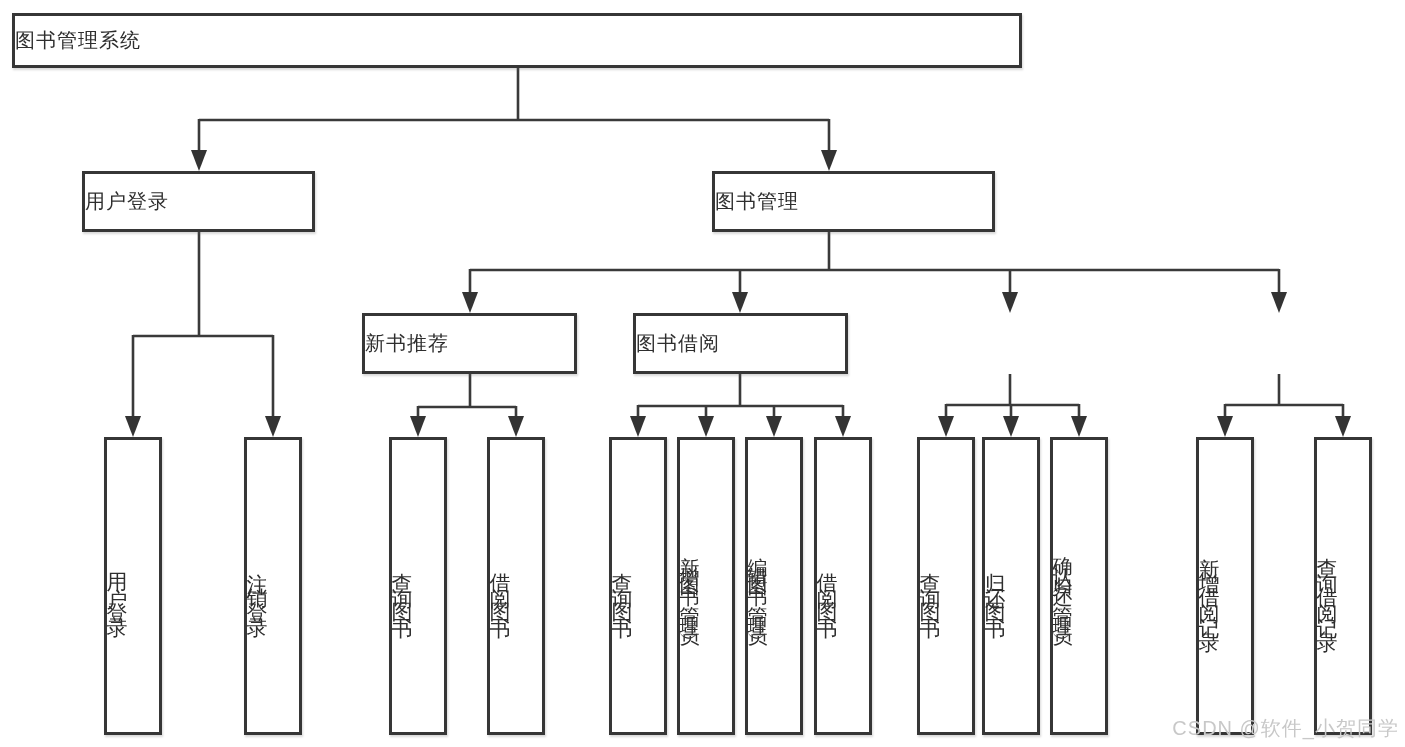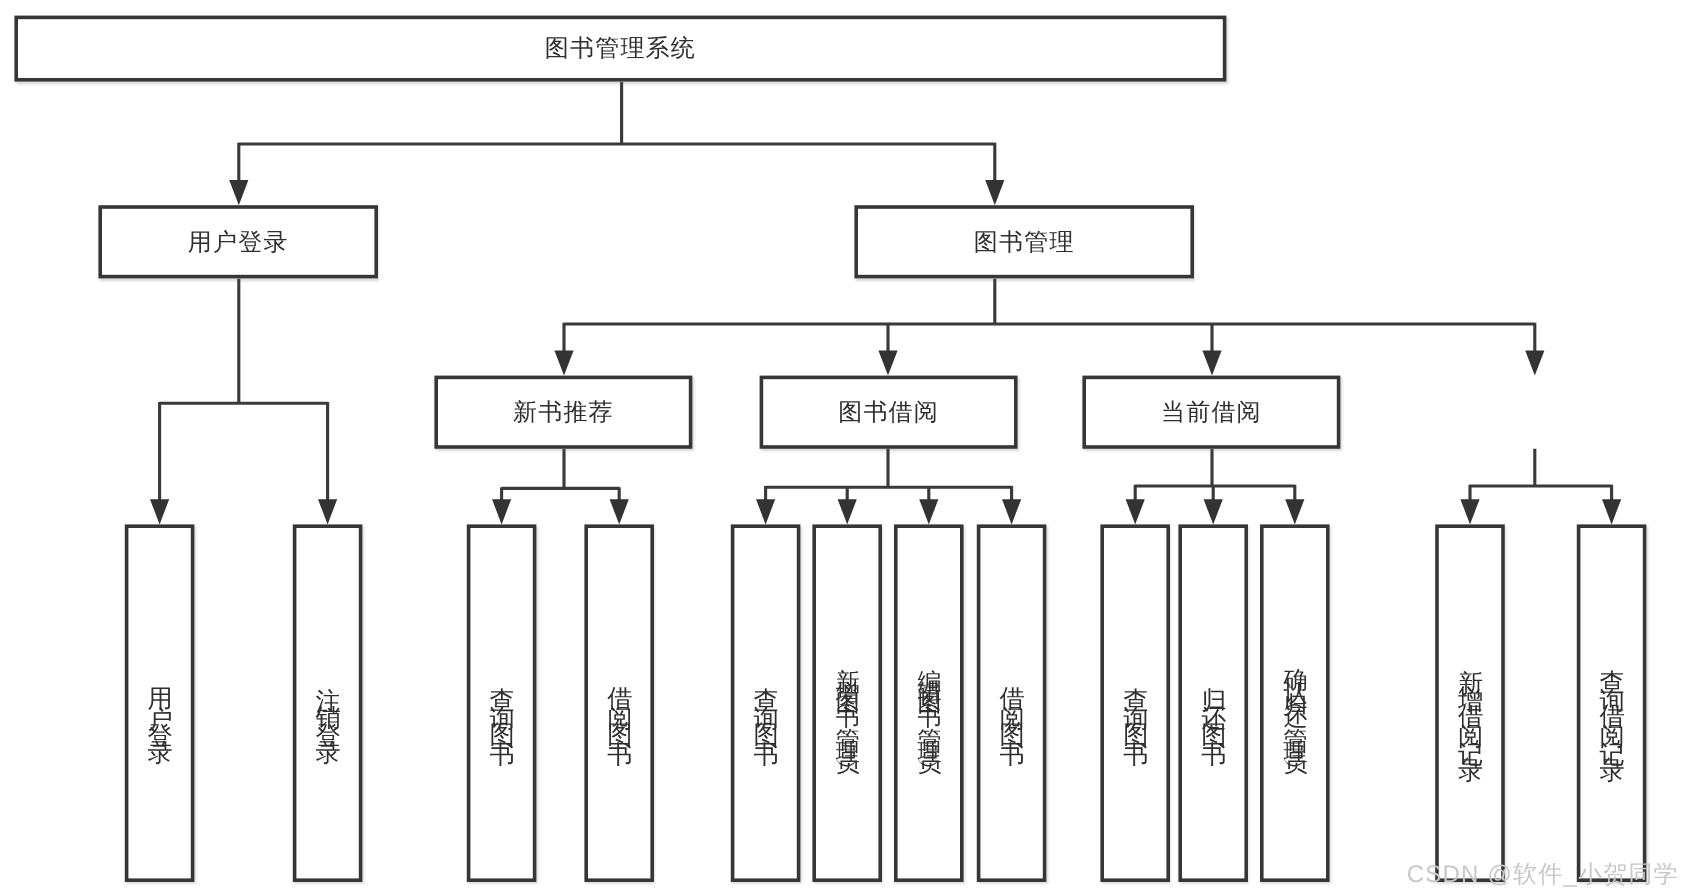--- a/index.html
+++ b/index.html
@@ -18,21 +18,21 @@
     z-index: 0;
     pointer-events: none;
   }
   .box {
     position: absolute;
     box-sizing: border-box;
     background: #ffffff;
     border: 3px solid #363636;
     display: flex;
     align-items: center;
-    justify-content: center;
+    justify-content: flex-start;
     z-index: 1;
     box-shadow: 1px 2px 2px rgba(100,100,100,0.25);
   }
   .hlabel {
     font-size: 20px;
     letter-spacing: 1px;
     color: #2e2e2e;
     white-space: nowrap;
   }
   .root  { left: 12px;  top: 13px;  width: 1010px; height: 55px; }
@@ -138,23 +138,20 @@
   <div class="box n2b">
     <span class="hlabel">图书管理</span>
   </div>
 
   <div class="box n3" style="left:633px">
     <span class="hlabel">图书借阅</span>
   </div>
   <div class="box n3" style="left:362px">
     <span class="hlabel">新书推荐</span>
   </div>
-  <div class="box n3" style="left:902px">
-    <span class="hlabel">当前借阅</span>
-  </div>
 
   <div class="box leaf" style="left:104px">
     <span class="vtext">用户登录</span>
   </div>
   <div class="box leaf" style="left:244px">
     <span class="vtext">注销登录</span>
   </div>
 
   <div class="box leaf" style="left:389px">
     <span class="vtext">查询图书</span>

